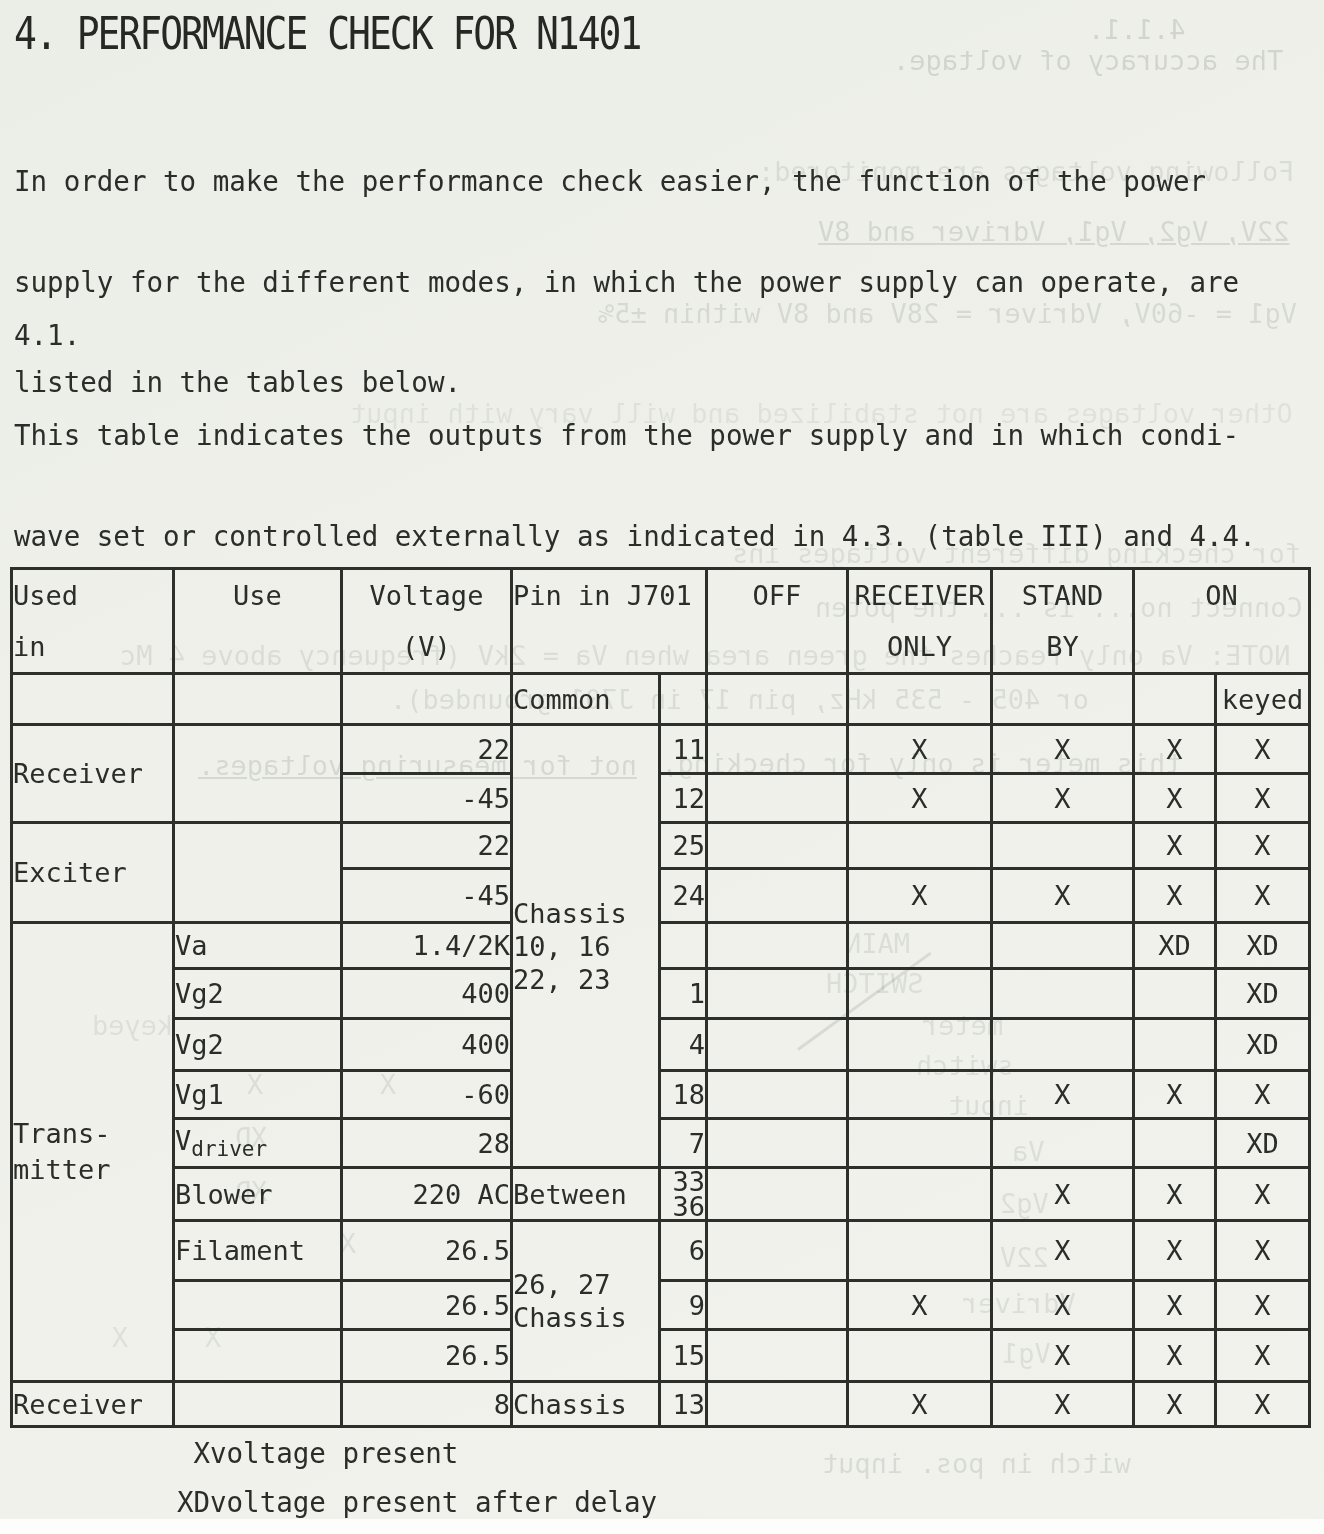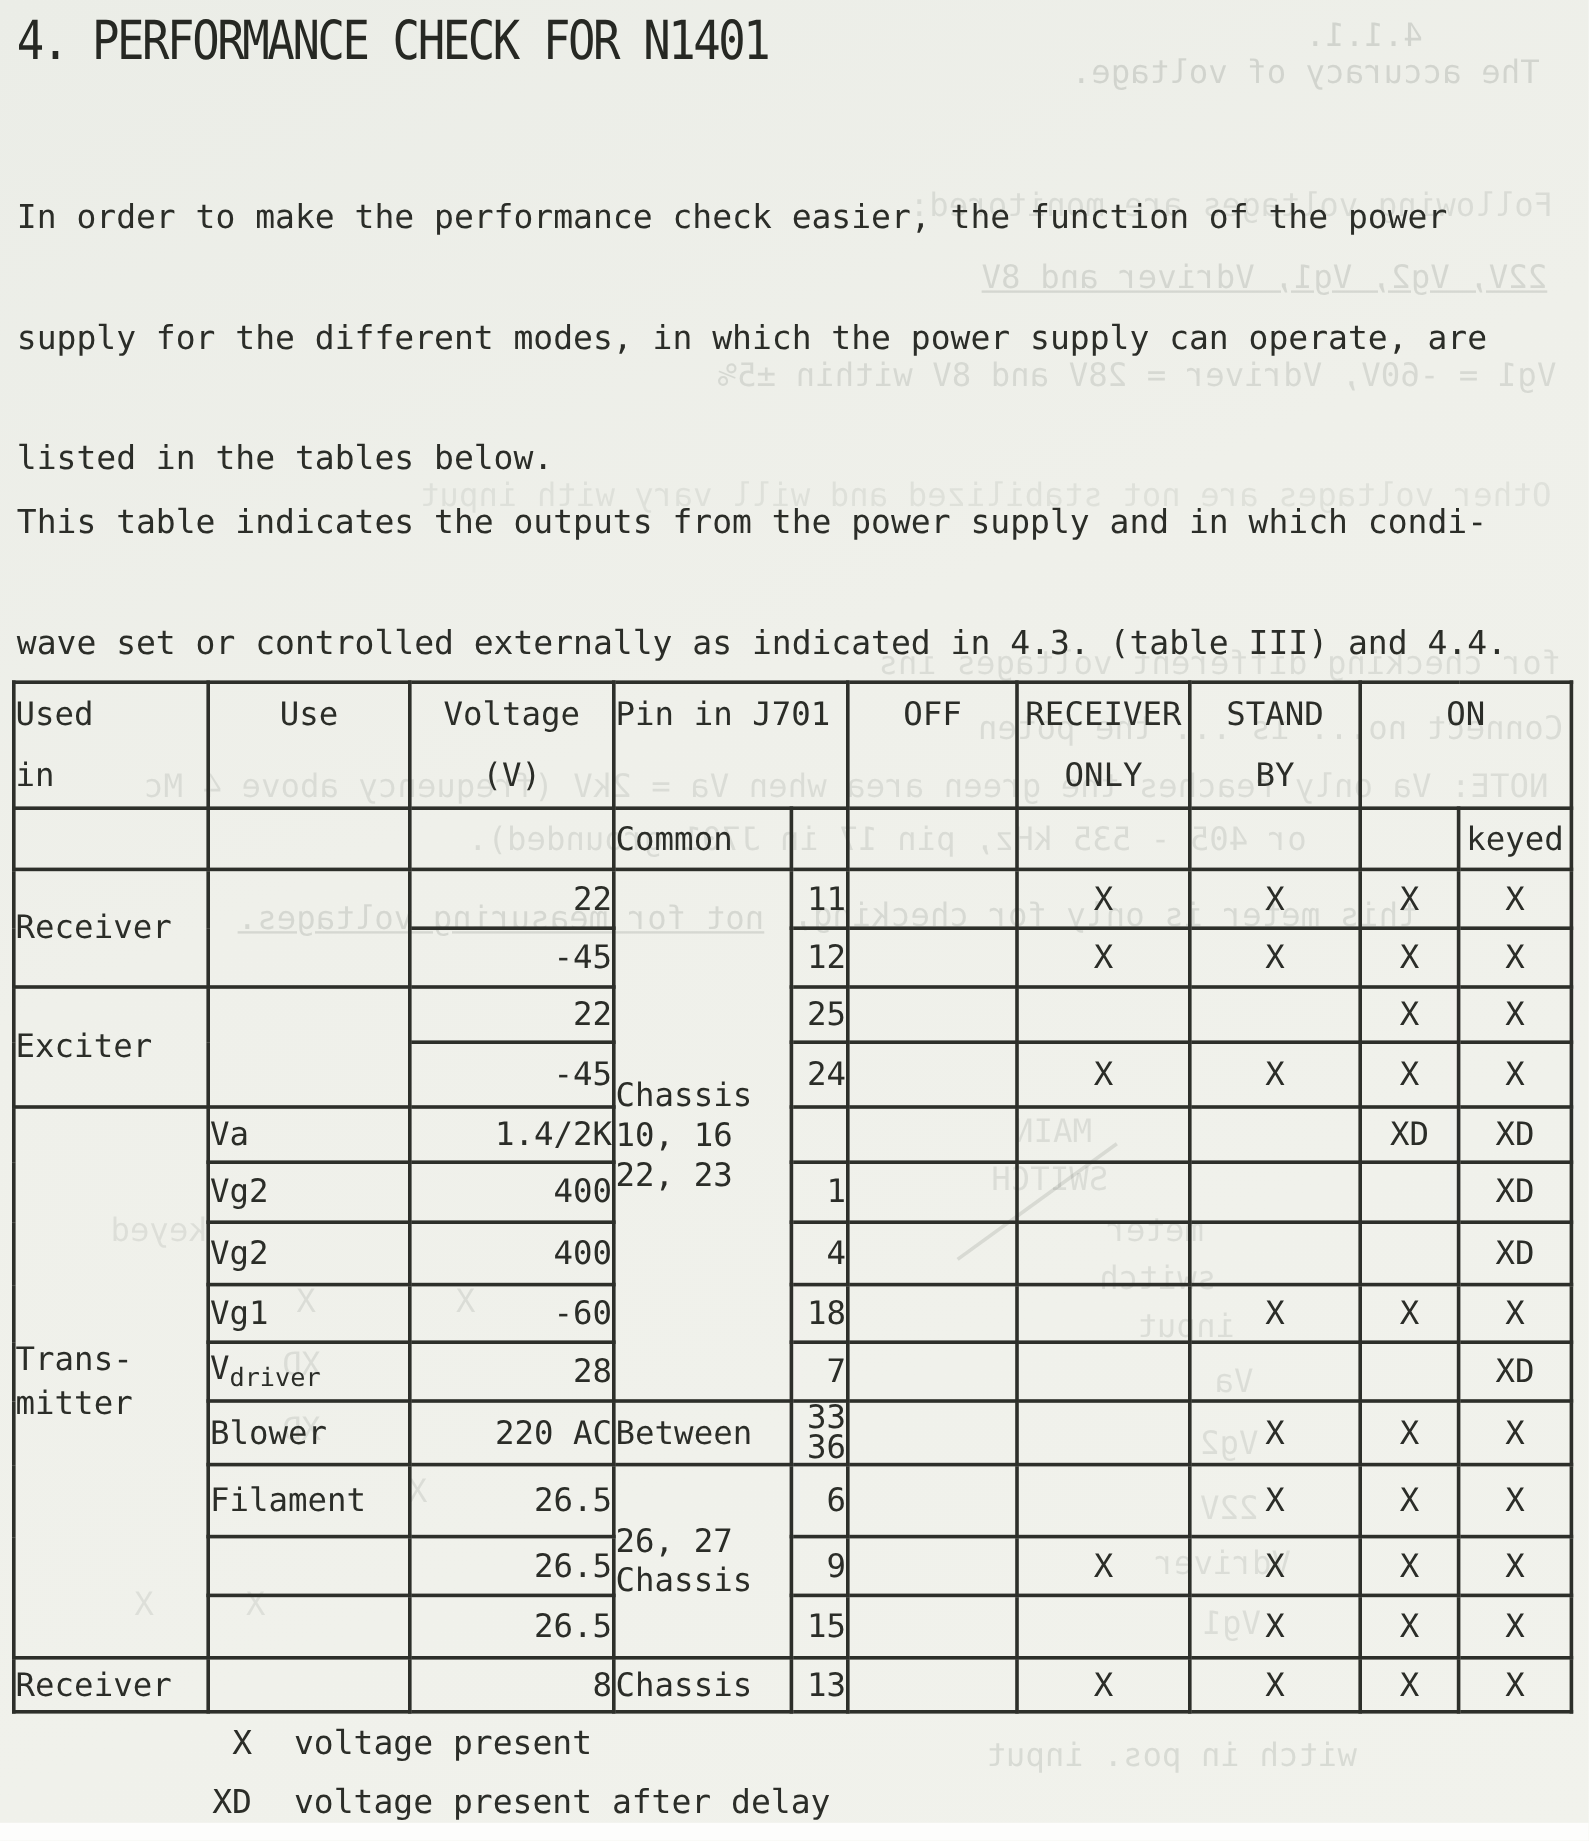--- a/index.html
+++ b/index.html
@@ -30,21 +30,21 @@
   .cp{text-align:right;padding-right:7px;vertical-align:middle;}
   .cm{text-align:center;vertical-align:middle;}
   .pin2 span{display:block;line-height:25px;}
   .tm span{display:block;line-height:36px;}
   .cc span{display:block;}
   sub.sdr{font-size:21px;}
   .legend{position:absolute;left:110px;top:1438px;font-size:27.5px;}
   .lrow{display:flex;line-height:30px;}
   .lrow+.lrow{margin-top:19px;}
   .lsym{width:100px;text-align:right;}
-  .ltxt{margin-left:35px;}
+  .ltxt{}
   .ghost{
     position:absolute;font-size:27px;color:#2f3a33;opacity:.12;
     transform:scaleX(-1);white-space:pre;pointer-events:none;
   }
   .gu{text-decoration:underline;}
   .gline{
     position:absolute;left:798px;top:1048px;width:164px;height:3px;background:#4a4f48;
     opacity:.14;transform:rotate(-36deg);transform-origin:left center;
   }
   .bstrip{position:absolute;left:0;top:1519px;width:1324px;height:15px;background:#fdfdfc;}
@@ -87,20 +87,21 @@
 
 <div class="title">4. PERFORMANCE CHECK FOR N1401</div>
 
 <div class="doc-text" style="left:14px;top:98px">
   <div>In order to make the performance check easier, the function of the power</div>
   <div>supply for the different modes, in which the power supply can operate, are</div>
   <div>listed in the tables below.</div>
 </div>
 
 <div class="doc-text" style="left:14px;top:252px">
+  <div>4.1.</div>
 </div>
 
 <div class="doc-text" style="left:14px;top:352px">
   <div>This table indicates the outputs from the power supply and in which condi-</div>
   <div>wave set or controlled externally as indicated in 4.3. (table III) and 4.4.</div>
 </div>
 
 <table class="main">
   <colgroup>
     <col style="width:162px">

